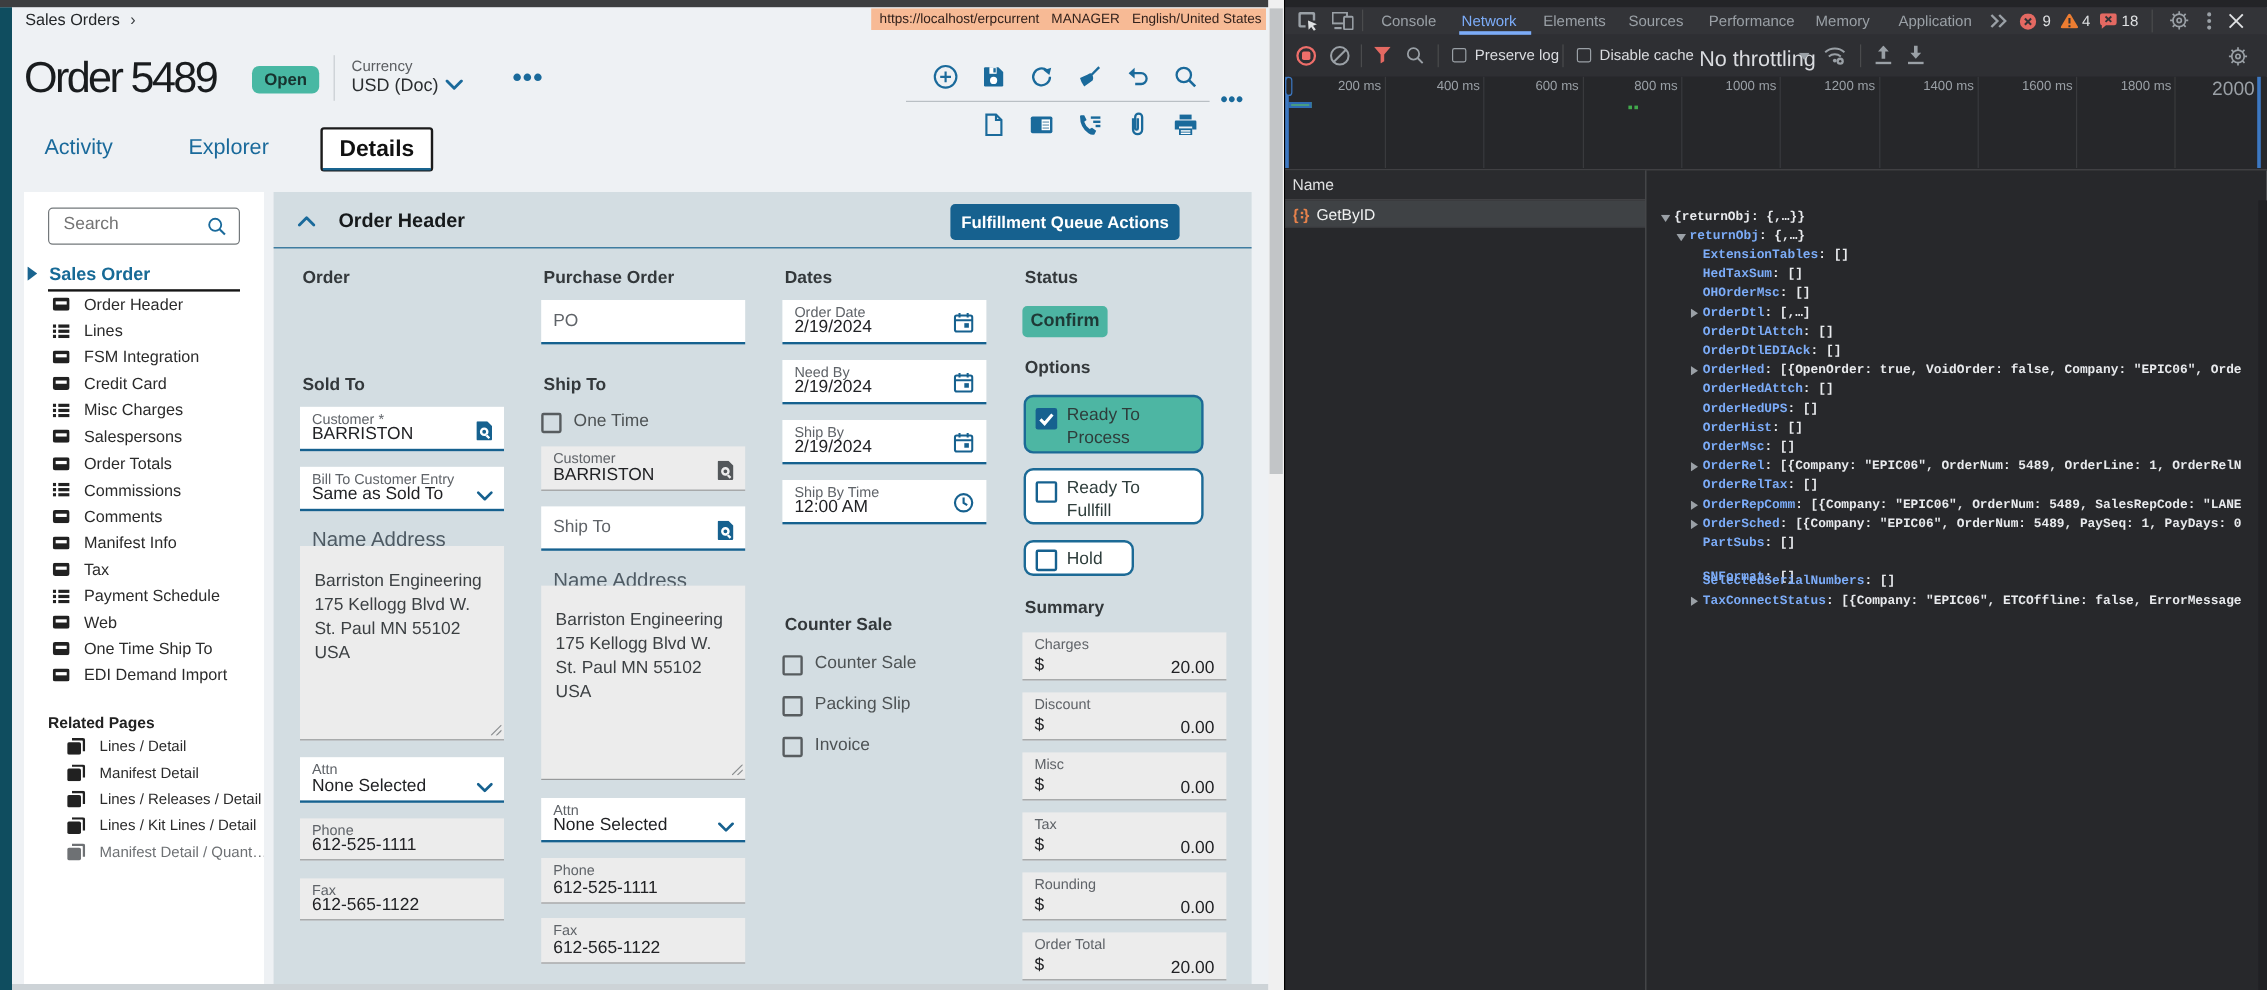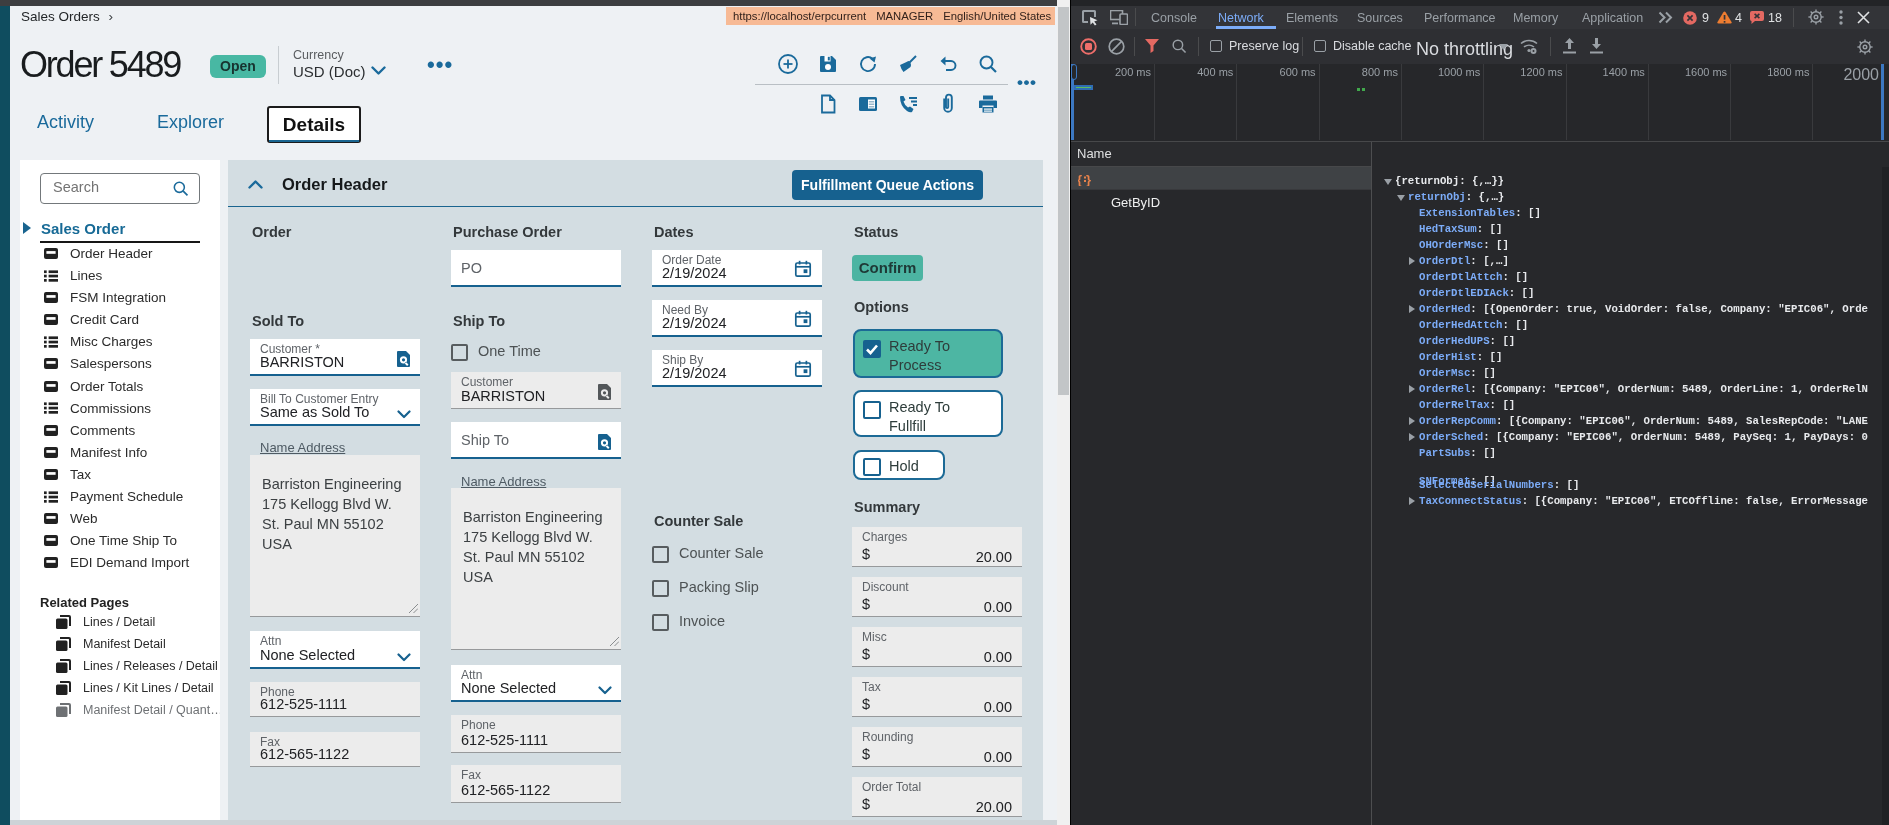--- a/index.html
+++ b/index.html
@@ -31,21 +31,21 @@
 #fqbtn { position:absolute; left:564px; top:10px; width:191px; height:30px; background:#16618f; border-radius:4px; color:#fff; font-weight:bold; font-size:14px; text-align:center; line-height:30px; }
 #pdivider { position:absolute; left:0px; top:46px; width:815px; height:1px; background:#19648f; }
 .collabel { position:absolute; font-size:14.5px; font-weight:bold; color:#33383b; }
 .field { position:absolute; width:170px; background:#fff; border-bottom:2px solid #16618f; }
 .field.ro { background:#ececec; border-bottom:1px solid #97999b; }
 .field .lab { position:absolute; left:10px; top:4px; line-height:13px; font-size:12px; color:#5f6368; white-space:nowrap; }
 .field .val { position:absolute; left:10px; bottom:3px; line-height:17px; font-size:14.5px; color:#202124; white-space:nowrap; }
 .field .val.cval { bottom:auto; top:50%; transform:translateY(-50%); }
 .field .vright { position:absolute; right:10px; bottom:0; line-height:17px; font-size:14.5px; color:#202124; }
 .ta { position:absolute; width:170px; background:#ececec; border-bottom:1px solid #97999b; font-size:14.5px; color:#3c4043; line-height:20px; padding:19px 12px 0 12px; }
-.slabel { position:absolute; font-size:13px; color:#4e5a63;text-decoration:underline; }
+.slabel { position:absolute; font-size:17px; color:#4e5a63;text-decoration:underline; }
 .cb { position:absolute; width:17px; height:17px; border:2.2px solid #575c5f; border-radius:2px; background:transparent; }
 .cblab { position:absolute; font-size:14.5px; color:#4d5254; white-space:nowrap; }
 .card { position:absolute; border:2px solid #1c6a96; border-radius:8px; background:#fff; }
 #scrollbar { position:absolute; left:1057px; top:0; width:13px; height:825px; background:#f0f0f0; }
 #sthumb { position:absolute; left:1px; top:7px; width:11px; height:388px; background:#c2c5c7; }
 #devtools { position:absolute; left:1070px; top:0; width:819px; height:825px; background:#27282b; border-left:1px solid #000; color:#9aa0a6; font-size:12.5px; }
 #dtstrip { position:absolute; left:0; top:0; width:819px; height:6px; background:#232427; }
 #dtbar { position:absolute; left:0; top:6px; width:819px; height:23px; background:#333438; }
 #dttoolbar { position:absolute; left:0; top:29px; width:819px; height:35px; background:#2e2f33; }
 #dttimeline { position:absolute; left:0; top:64px; width:819px; height:78px; background:#26272a; border-bottom:1px solid #47484a; }
@@ -442,20 +442,28 @@
         <div class="lab">Ship By</div>
         <div class="val">2/19/2024</div>
         <div class="abs" style="right:10px;top:10px;"><svg width="18" height="18" viewBox="0 0 18 18">
             <g fill="none" stroke="#16618f" stroke-width="1.7">
               <rect x="1.8" y="3" width="14.4" height="13.2" rx="1.5"></rect>
               <line x1="1.8" y1="6.8" x2="16.2" y2="6.8"></line>
               <line x1="5.6" y1="0.8" x2="5.6" y2="4.5"></line>
               <line x1="12.4" y1="0.8" x2="12.4" y2="4.5"></line>
             </g>
             <rect x="9.6" y="9.3" width="3.8" height="3.8" fill="#16618f"></rect>
+          </svg></div>
+      </div>
+      <div class="field" style="left:424px;top:240px;height:37px;">
+        <div class="lab">Ship By Time</div>
+        <div class="val">12:00 AM</div>
+        <div class="abs" style="right:10px;top:10px;"><svg width="18" height="18" viewBox="0 0 18 18">
+            <circle cx="9" cy="9" r="7.2" fill="none" stroke="#16618f" stroke-width="1.8"></circle>
+            <path d="M9 4.5 V9 L12 11" stroke="#16618f" stroke-width="1.8" fill="none"></path>
           </svg></div>
       </div>
       <div class="collabel" style="left:426px;top:353px;">Counter Sale</div>
       <div class="cb" style="left:424px;top:386px;"></div>
       <div class="cblab" style="left:451px;top:385px;">Counter Sale</div>
       <div class="cb" style="left:424px;top:420px;"></div>
       <div class="cblab" style="left:451px;top:419px;">Packing Slip</div>
       <div class="cb" style="left:424px;top:454px;"></div>
       <div class="cblab" style="left:451px;top:453px;">Invoice</div>
       <div class="collabel" style="left:626px;top:64px;">Status</div>
@@ -547,21 +555,21 @@
   <div id="dtnamehead"></div>
   <div id="dtrow">
       <div class="abs" style="left:7px;top:5px;"><svg width="14" height="14" viewBox="0 0 14 14">
           <g font-size="13" font-family="Liberation Sans" fill="#e8824b" font-weight="bold">
             <text x="-1" y="11.5">{</text>
             <text x="8" y="11.5">}</text>
           </g>
           <rect x="6" y="4.5" width="2" height="2" fill="#e8824b"></rect>
           <rect x="6" y="8" width="2" height="2" fill="#e8824b"></rect>
         </svg></div>
-      <div class="abs" style="left:40px;top:4px;font-size:13px;color:#f0f1f1;margin-top:24px;">GetByID</div>
+      <div class="abs" style="left:26px;top:4px;font-size:13px;color:#f0f1f1;">GetByID</div>
     </div>
   <div id="dtvdiv"></div>
   <div id="json">
       <svg class="abs" style="left:12px;top:12px" width="8" height="6" viewBox="0 0 8 6">
         <path d="M0 0 H8 L4 6 Z" fill="#9aa0a6"></path>
       </svg>
       <div class="jrow" style="left:23px;top:8px;">{returnObj: {,…}}</div>
       <svg class="abs" style="left:25px;top:28px" width="8" height="6" viewBox="0 0 8 6">
         <path d="M0 0 H8 L4 6 Z" fill="#9aa0a6"></path>
       </svg>

